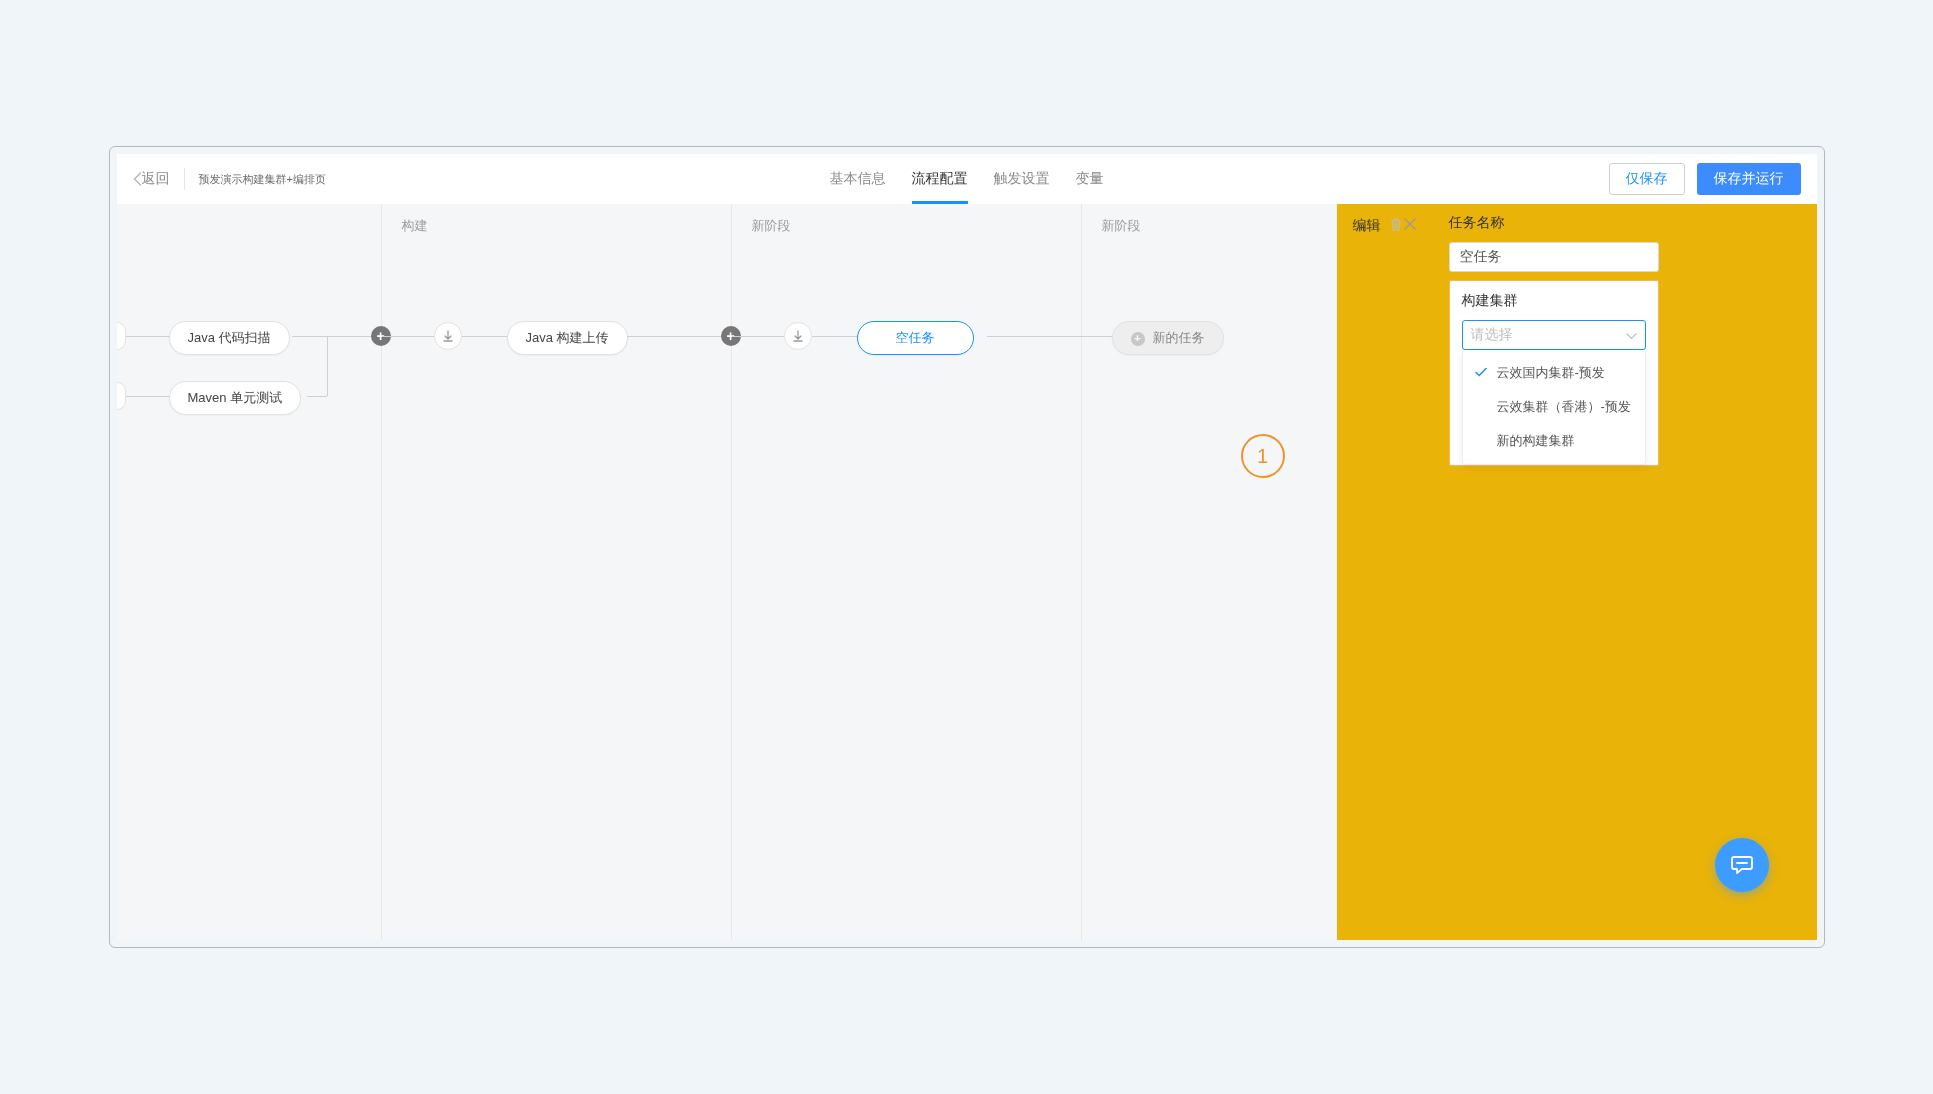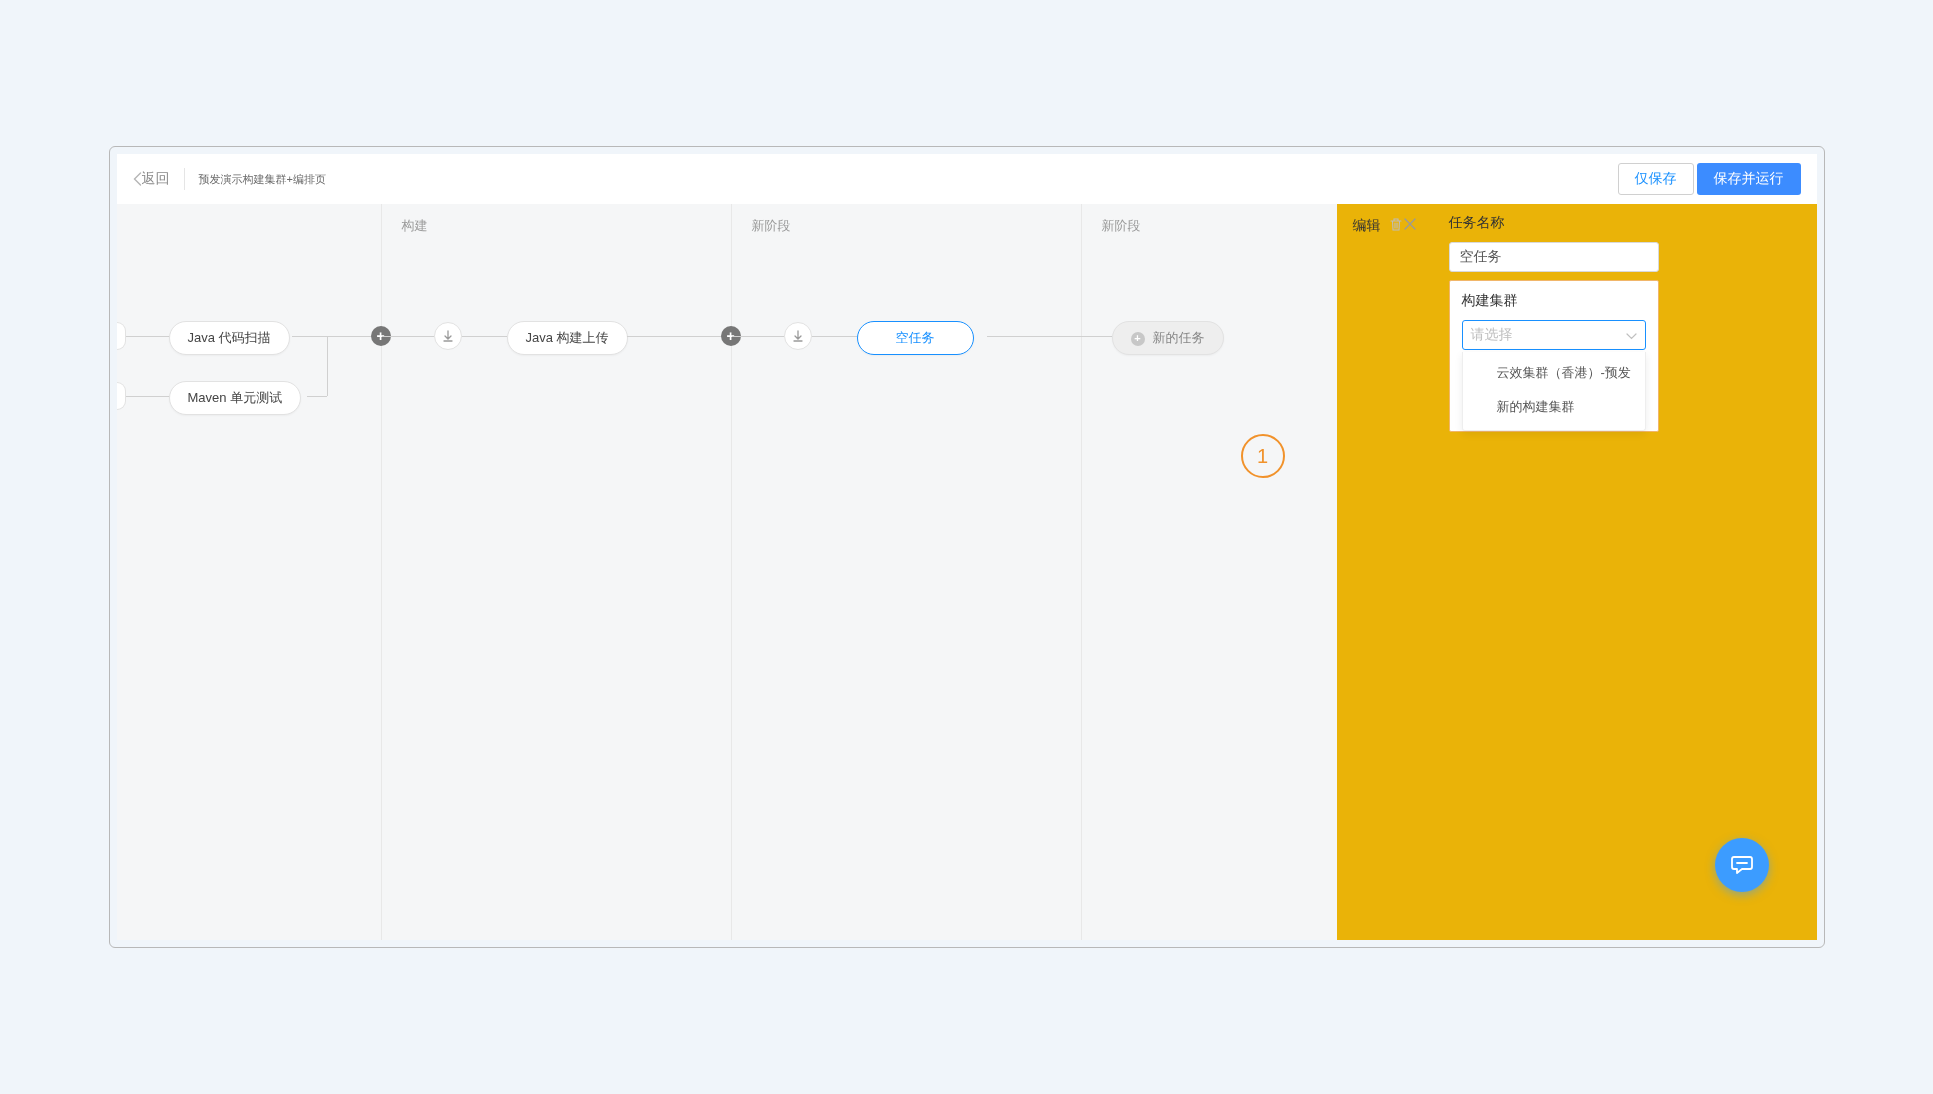--- a/index.html
+++ b/index.html
@@ -13,21 +13,21 @@
     .back-btn { display: flex; align-items: center; color: #8a8a8a; font-size: 14px; cursor: pointer; }
     .back-chevron svg { display: block; }
     .divider-v { width: 1px; height: 22px; background: #e5e5e5; }
     .page-title { color: #6a6a6a; font-size: 11px; }
     
     .tabs { position: absolute; left: 50%; transform: translateX(-50%); display: flex; gap: 26px; height: 100%; align-items: center; }
     .tab { color: #8a8a8a; font-size: 14px; height: 100%; display: flex; align-items: center; cursor: pointer; position: relative; }
     .tab.active { color: #333; font-weight: 500; }
     .tab.active::after { content: ""; position: absolute; bottom: 0; left: 0; right: 0; height: 3px; background: #1890ff; }
     
-    .toolbar-right { margin-left: auto; display: flex; gap: 3px; }
+    .toolbar-right { margin-left: auto; display: flex; gap: 12px; }
     .btn { padding: 6px 16px; border-radius: 3px; font-size: 14px; cursor: pointer; border: 1px solid transparent; }
     .btn-secondary { background: #fff; border-color: #d0d0d0; color: #1890ff; }
     .btn-primary { background: #3c8cff; color: #fff; }
     
     
     .canvas-wrap { display: flex; height: calc(100% - 50px); }
     .canvas { flex: 1; position: relative; background: #f5f6f7; overflow: hidden; }
     .stages { display: flex; height: 100%; position: relative; }
     .stage { border-right: 1px solid #e8e8e8; display: flex; flex-direction: column; height: 100%; position: relative; flex-shrink: 0; }
     .stage:last-child { border-right: none; }
@@ -84,20 +84,26 @@
       <div class="back-btn">
         <span class="back-chevron">
           <svg width="9" height="14" viewBox="0 0 8 14">
               <path d="M7 1 L1 7 L7 13" stroke="#b5b5b5" stroke-width="1.4" fill="none" stroke-linecap="round"></path>
             </svg>
         </span>
         <span>返回</span>
       </div>
       <div class="divider-v"></div>
       <span class="page-title">预发演示构建集群+编排页</span>
+    </div>
+    <div class="tabs">
+      <div class="tab">基本信息</div>
+      <div class="tab active">流程配置</div>
+      <div class="tab">触发设置</div>
+      <div class="tab">变量</div>
     </div>
     <div class="toolbar-right">
       <button class="btn btn-secondary">仅保存</button>
       <button class="btn btn-primary">保存并运行</button>
     </div>
   </div>
 
   <div class="canvas-wrap">
     <div class="canvas">
       <div class="stages">
@@ -193,20 +199,28 @@
           <div class="field-label" style="margin-top:0;">构建集群</div>
           <div class="select-box">
             <span class="select-placeholder">请选择</span>
             <span class="select-caret">
               <svg width="11" height="7" viewBox="0 0 11 7">
                   <path d="M1 1 L5.5 5.5 L10 1" stroke="#c0c0c0" stroke-width="1.2" fill="none" stroke-linecap="round"></path>
                 </svg>
             </span>
           </div>
           <div class="dropdown">
+            <div class="dropdown-item">
+              <span class="check">
+                <svg width="12" height="10" viewBox="0 0 12 10">
+                    <path d="M1 5 L4.2 8 L11 1" stroke="#1890ff" stroke-width="1.6" fill="none" stroke-linecap="round"></path>
+                  </svg>
+              </span>
+              <span>云效国内集群-预发</span>
+            </div>
             <div class="dropdown-item"><span>云效集群（香港）-预发</span></div>
             <div class="dropdown-item"><span>新的构建集群</span></div>
           </div>
         </div>
       </div>
     </div>
   </div>
 
   <div class="chat-fab">
     <svg width="24" height="22" viewBox="0 0 24 22">

